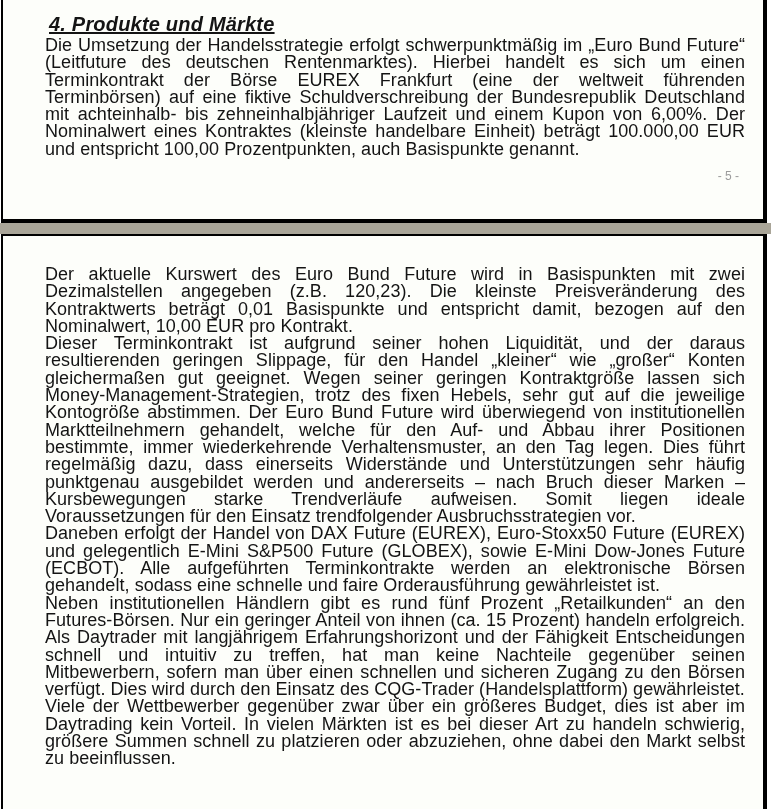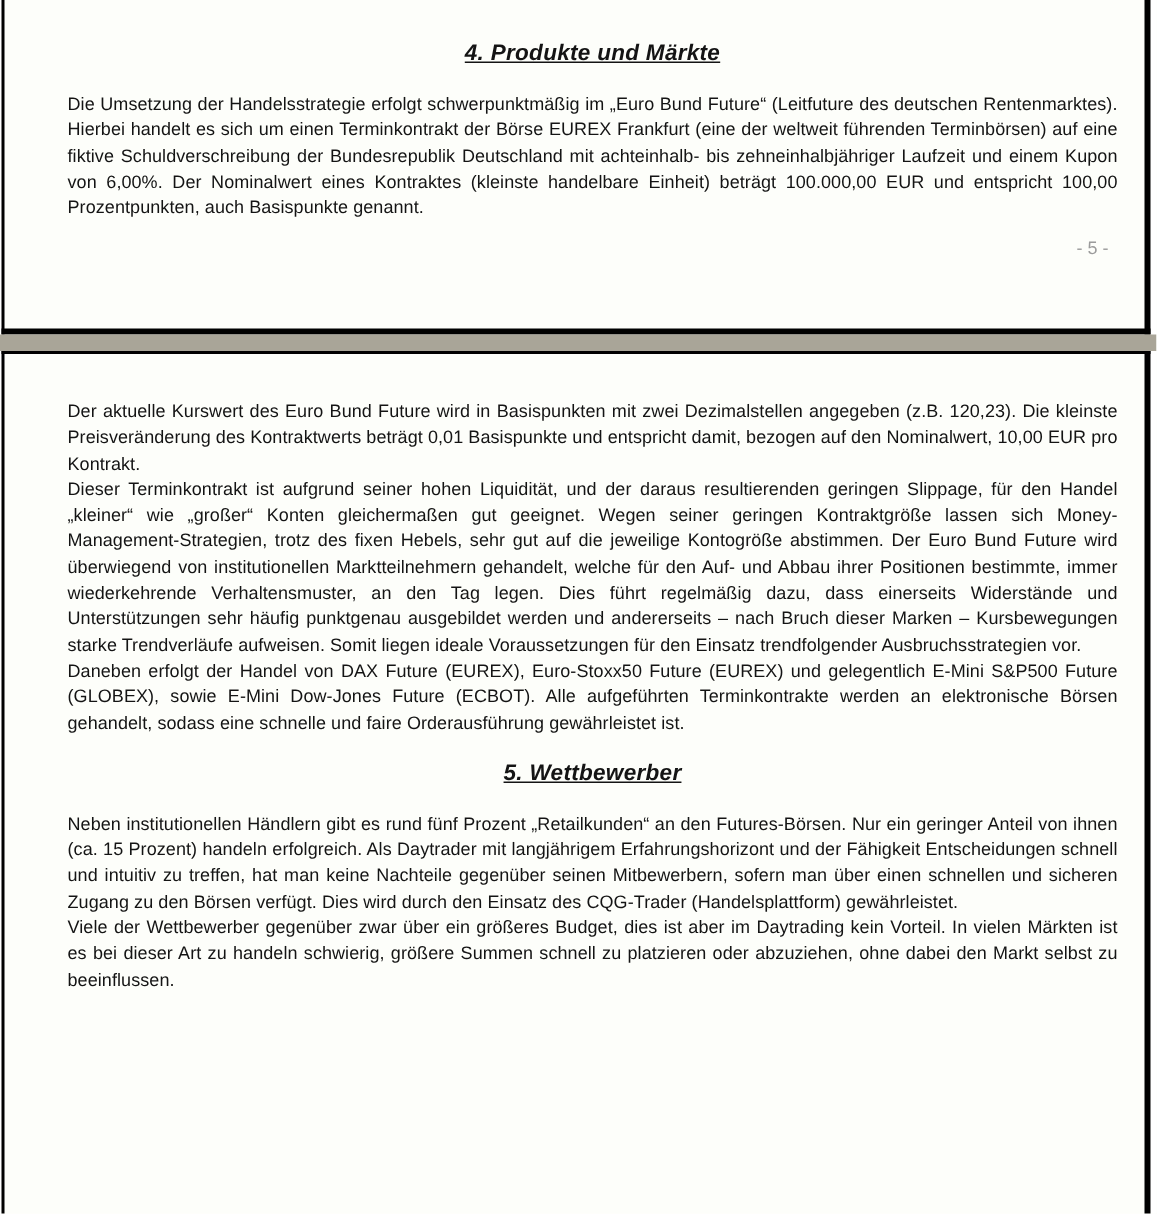--- a/index.html
+++ b/index.html
@@ -43,31 +43,30 @@
   }
   .page-gap{
     position:absolute;
     left:0;
     top:223px;
     width:771px;
     height:11px;
     background:var(--page-gap);
   }
   h2.doc-heading{
-    font-size:15px;
+    font-size:20px;
     line-height:18px;
     font-weight:bold;
     font-style:italic;
     text-decoration:underline;
-    margin:16px;
+    margin:4px;
     letter-spacing:0.2px;
-    text-align:center;
   }
   p.doc-para{
-    font-size:12px;
+    font-size:18px;
     line-height:17.3px;
     text-align:justify;
     margin:0;
     letter-spacing:0.05px;
   }
   .mt-after-heading{margin-top:14px;}
   .mt-para{margin-top:17px;}
   .mt-heading{margin-top:34px;}
   .page-number{
     margin-top:11px;
@@ -85,16 +84,15 @@
   <p class="doc-para mt-after-heading">Die Umsetzung der Handelsstrategie erfolgt schwerpunktmäßig im „Euro Bund Future“ (Leitfuture des deutschen Rentenmarktes). Hierbei handelt es sich um einen Terminkontrakt der Börse EUREX Frankfurt (eine der weltweit führenden Terminbörsen) auf eine fiktive Schuldverschreibung der Bundesrepublik Deutschland mit achteinhalb- bis zehneinhalbjähriger Laufzeit und einem Kupon von 6,00%. Der Nominalwert eines Kontraktes (kleinste handelbare Einheit) beträgt 100.000,00 EUR und entspricht 100,00 Prozentpunkten, auch Basispunkte genannt.</p>
   <div class="page-number">- 5 -</div>
 </div>
 
 <div class="page-gap"></div>
 
 <div class="page page-2">
   <p class="doc-para">Der aktuelle Kurswert des Euro Bund Future wird in Basispunkten mit zwei Dezimalstellen angegeben (z.B. 120,23). Die kleinste Preisveränderung des Kontraktwerts beträgt 0,01 Basispunkte und entspricht damit, bezogen auf den Nominalwert, 10,00 EUR pro Kontrakt.</p>
   <p class="doc-para mt-para">Dieser Terminkontrakt ist aufgrund seiner hohen Liquidität, und der daraus resultierenden geringen Slippage, für den Handel „kleiner“ wie „großer“ Konten gleichermaßen gut geeignet. Wegen seiner geringen Kontraktgröße lassen sich Money-Management-Strategien, trotz des fixen Hebels, sehr gut auf die jeweilige Kontogröße abstimmen. Der Euro Bund Future wird überwiegend von institutionellen Marktteilnehmern gehandelt, welche für den Auf- und Abbau ihrer Positionen bestimmte, immer wiederkehrende Verhaltensmuster, an den Tag legen. Dies führt regelmäßig dazu, dass einerseits Widerstände und Unterstützungen sehr häufig punktgenau ausgebildet werden und andererseits – nach Bruch dieser Marken – Kursbewegungen starke Trendverläufe aufweisen. Somit liegen ideale Voraussetzungen für den Einsatz trendfolgender Ausbruchsstrategien vor.</p>
   <p class="doc-para mt-para">Daneben erfolgt der Handel von DAX Future (EUREX), Euro-Stoxx50 Future (EUREX) und gelegentlich E-Mini S&amp;P500 Future (GLOBEX), sowie E-Mini Dow-Jones Future (ECBOT). Alle aufgeführten Terminkontrakte werden an elektronische Börsen gehandelt, sodass eine schnelle und faire Orderausführung gewährleistet ist.</p>
-  <h2 class="doc-heading mt-heading">5. Wettbewerber</h2>
   <p class="doc-para mt-after-heading">Neben institutionellen Händlern gibt es rund fünf Prozent „Retailkunden“ an den Futures-Börsen. Nur ein geringer Anteil von ihnen (ca. 15 Prozent) handeln erfolgreich. Als Daytrader mit langjährigem Erfahrungshorizont und der Fähigkeit Entscheidungen schnell und intuitiv zu treffen, hat man keine Nachteile gegenüber seinen Mitbewerbern, sofern man über einen schnellen und sicheren Zugang zu den Börsen verfügt. Dies wird durch den Einsatz des CQG-Trader (Handelsplattform) gewährleistet.</p>
   <p class="doc-para mt-para">Viele der Wettbewerber gegenüber zwar über ein größeres Budget, dies ist aber im Daytrading kein Vorteil. In vielen Märkten ist es bei dieser Art zu handeln schwierig, größere Summen schnell zu platzieren oder abzuziehen, ohne dabei den Markt selbst zu beeinflussen.</p>
 </div>
 
 </body></html>

